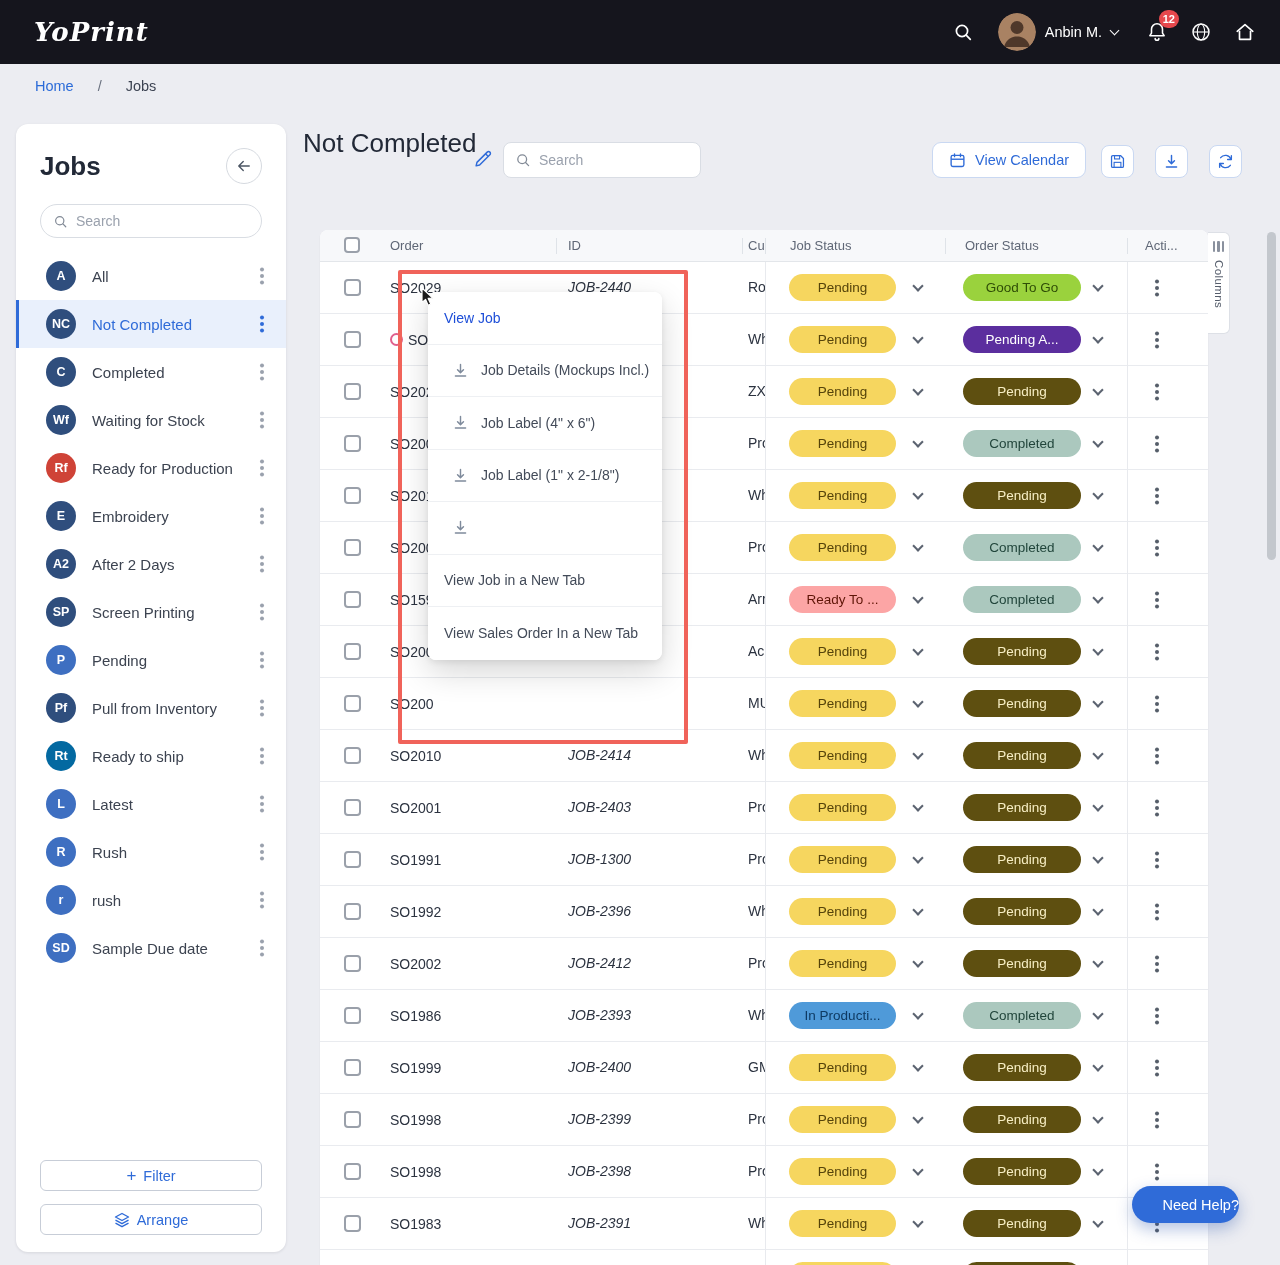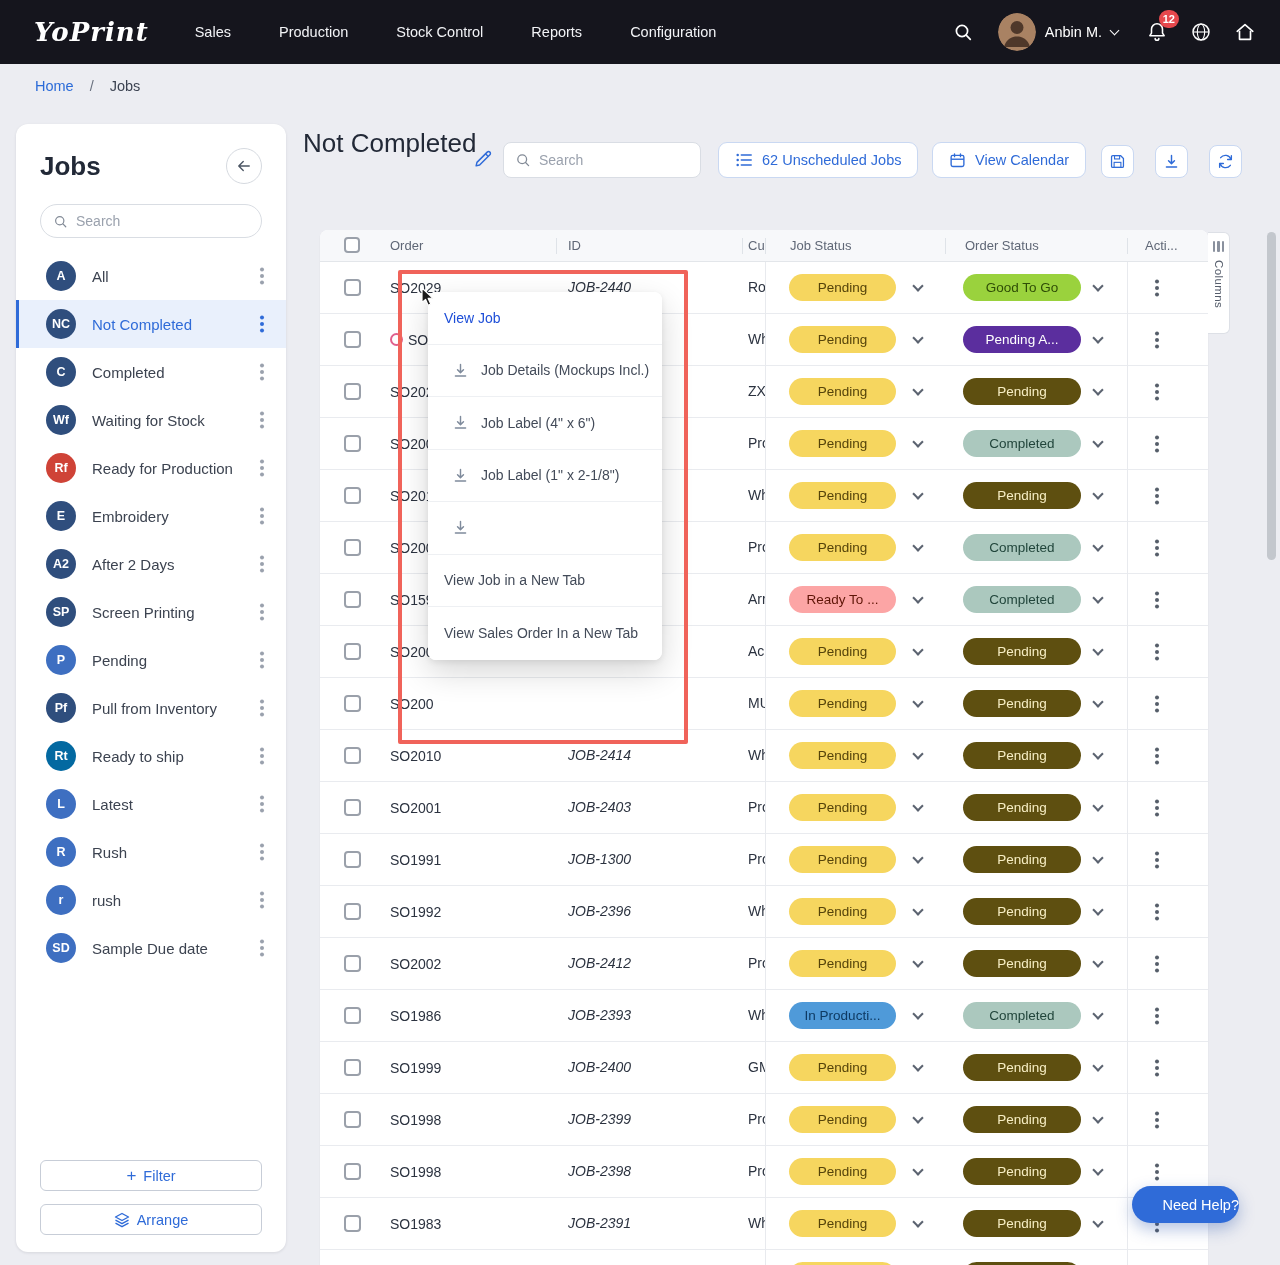--- a/index.html
+++ b/index.html
@@ -13,21 +13,21 @@
   .nav-item { color:#f2f3f6; font-size:14.5px; font-weight:500; cursor:pointer; white-space:nowrap; }
   .topnav-right { margin-left:auto; display:flex; align-items:center; gap:14px; }
   .tn-icon { display:flex; align-items:center; justify-content:center; width:30px; height:30px; cursor:pointer; position:relative; }
   .user { display:flex; align-items:center; gap:9px; margin:0 10px 0 6px; cursor:pointer; }
   .avatar { width:38px; height:38px; border-radius:50%; overflow:hidden; display:block; flex:0 0 auto; }
   .user-name { color:#fff; font-size:14.5px; }
   .chev-white { width:7px; height:7px; border-right:1.7px solid #fff; border-bottom:1.7px solid #fff; transform:rotate(45deg); display:inline-block; margin-top:-3px; }
   .nbadge { position:absolute; top:-7px; right:-7px; min-width:18px; height:18px; border-radius:9px; background:#e5484d; color:#fff; font-size:11px; font-weight:700; display:flex; align-items:center; justify-content:center; padding:0 4px; }
 
   
-  .breadcrumb { position:absolute; left:35px; top:64px; height:44px; display:flex; align-items:center; gap:16px; font-size:14.5px; }
+  .breadcrumb { position:absolute; left:35px; top:64px; height:44px; display:flex; align-items:center; gap:24px; font-size:14.5px; }
   .breadcrumb .bc-home { color:#2b6bd8; cursor:pointer; text-decoration:none; }
   .breadcrumb .sep { color:#6b7280; }
   .breadcrumb .bc-cur { color:#3c4352; }
 
   
   .sidebar { position:absolute; left:16px; top:124px; width:270px; height:1128px; background:#fff; border-radius:12px; box-shadow:0 1px 3px rgba(16,24,40,.1); z-index:5; }
   .side-head { display:flex; align-items:center; justify-content:space-between; padding:24px 24px 0 24px; }
   .side-title { font-size:26px; font-weight:700; color:#222937; }
   .collapse-btn { width:36px; height:36px; border-radius:50%; border:1px solid #d6dae0; background:#fff; display:flex; align-items:center; justify-content:center; cursor:pointer; }
   .side-search { margin:20px 24px 0; height:34px; border:1px solid #d9dde3; border-radius:17px; display:flex; align-items:center; padding:0 12px; gap:8px; background:#fff; }
@@ -108,27 +108,20 @@
 
   .need-help { position:absolute; left:1132px; top:1186px; width:107px; height:37px; border-radius:19px; background:#2f6bd8; color:#fff; font-size:14.5px; font-weight:500; border:none; box-shadow:0 6px 16px rgba(37,80,170,.35); cursor:pointer; font-family:inherit; z-index:30;text-align:right; }
 </style>
 </head>
 <body>
 
 <div class="stage">
 
   <header class="topnav">
     <div class="logo">YoPrint</div>
-    <nav class="topnav-items">
-        <span class="nav-item">Sales</span>
-        <span class="nav-item">Production</span>
-        <span class="nav-item">Stock Control</span>
-        <span class="nav-item">Reports</span>
-        <span class="nav-item">Configuration</span>
-      </nav>
     <div class="topnav-right">
       <span class="tn-icon">
         <svg width="20" height="20" viewBox="0 0 20 20">
             <circle cx="9" cy="9" r="5.6" fill="none" stroke="#fff" stroke-width="1.7"></circle>
             <line x1="13.4" y1="13.4" x2="17.3" y2="17.3" stroke="#fff" stroke-width="1.7" stroke-linecap="round"></line>
           </svg>
       </span>
       <div class="user">
         <span class="avatar">
           <svg width="38" height="38" viewBox="0 0 38 38">
@@ -327,31 +320,20 @@
         <path d="M14.8 6.3l2.9 2.9" stroke="#2f6bd8" stroke-width="1.6"></path>
       </svg>
   </button>
   <div class="main-search">
     <svg width="16" height="16" viewBox="0 0 20 20">
         <circle cx="9" cy="9" r="5.5" fill="none" stroke="#828a96" stroke-width="1.6"></circle>
         <line x1="13.2" y1="13.2" x2="17" y2="17" stroke="#828a96" stroke-width="1.6" stroke-linecap="round"></line>
       </svg>
     <input placeholder="Search" style="">
   </div>
-  <button class="btn-light" id="btn-unscheduled">
-    <svg width="18" height="18" viewBox="0 0 20 20">
-        <circle cx="3" cy="4.5" r="1.4" fill="#2f6bd8"></circle>
-        <line x1="7" y1="4.5" x2="18" y2="4.5" stroke="#2f6bd8" stroke-width="1.7" stroke-linecap="round"></line>
-        <circle cx="3" cy="10" r="1.4" fill="#2f6bd8"></circle>
-        <line x1="7" y1="10" x2="18" y2="10" stroke="#2f6bd8" stroke-width="1.7" stroke-linecap="round"></line>
-        <circle cx="3" cy="15.5" r="1.4" fill="#2f6bd8"></circle>
-        <line x1="7" y1="15.5" x2="18" y2="15.5" stroke="#2f6bd8" stroke-width="1.7" stroke-linecap="round"></line>
-      </svg>
-    <span>62 Unscheduled Jobs</span>
-  </button>
   <button class="btn-light" id="btn-calendar">
     <svg width="17" height="17" viewBox="0 0 20 20">
         <rect x="2.5" y="4" width="15" height="13" rx="2" fill="none" stroke="#2f6bd8" stroke-width="1.6"></rect>
         <line x1="2.5" y1="8.5" x2="17.5" y2="8.5" stroke="#2f6bd8" stroke-width="1.6"></line>
         <line x1="6.5" y1="2.3" x2="6.5" y2="5.5" stroke="#2f6bd8" stroke-width="1.6" stroke-linecap="round"></line>
         <line x1="13.5" y1="2.3" x2="13.5" y2="5.5" stroke="#2f6bd8" stroke-width="1.6" stroke-linecap="round"></line>
       </svg>
     <span>View Calendar</span>
   </button>
   <button class="sq-btn" id="btn-save">

